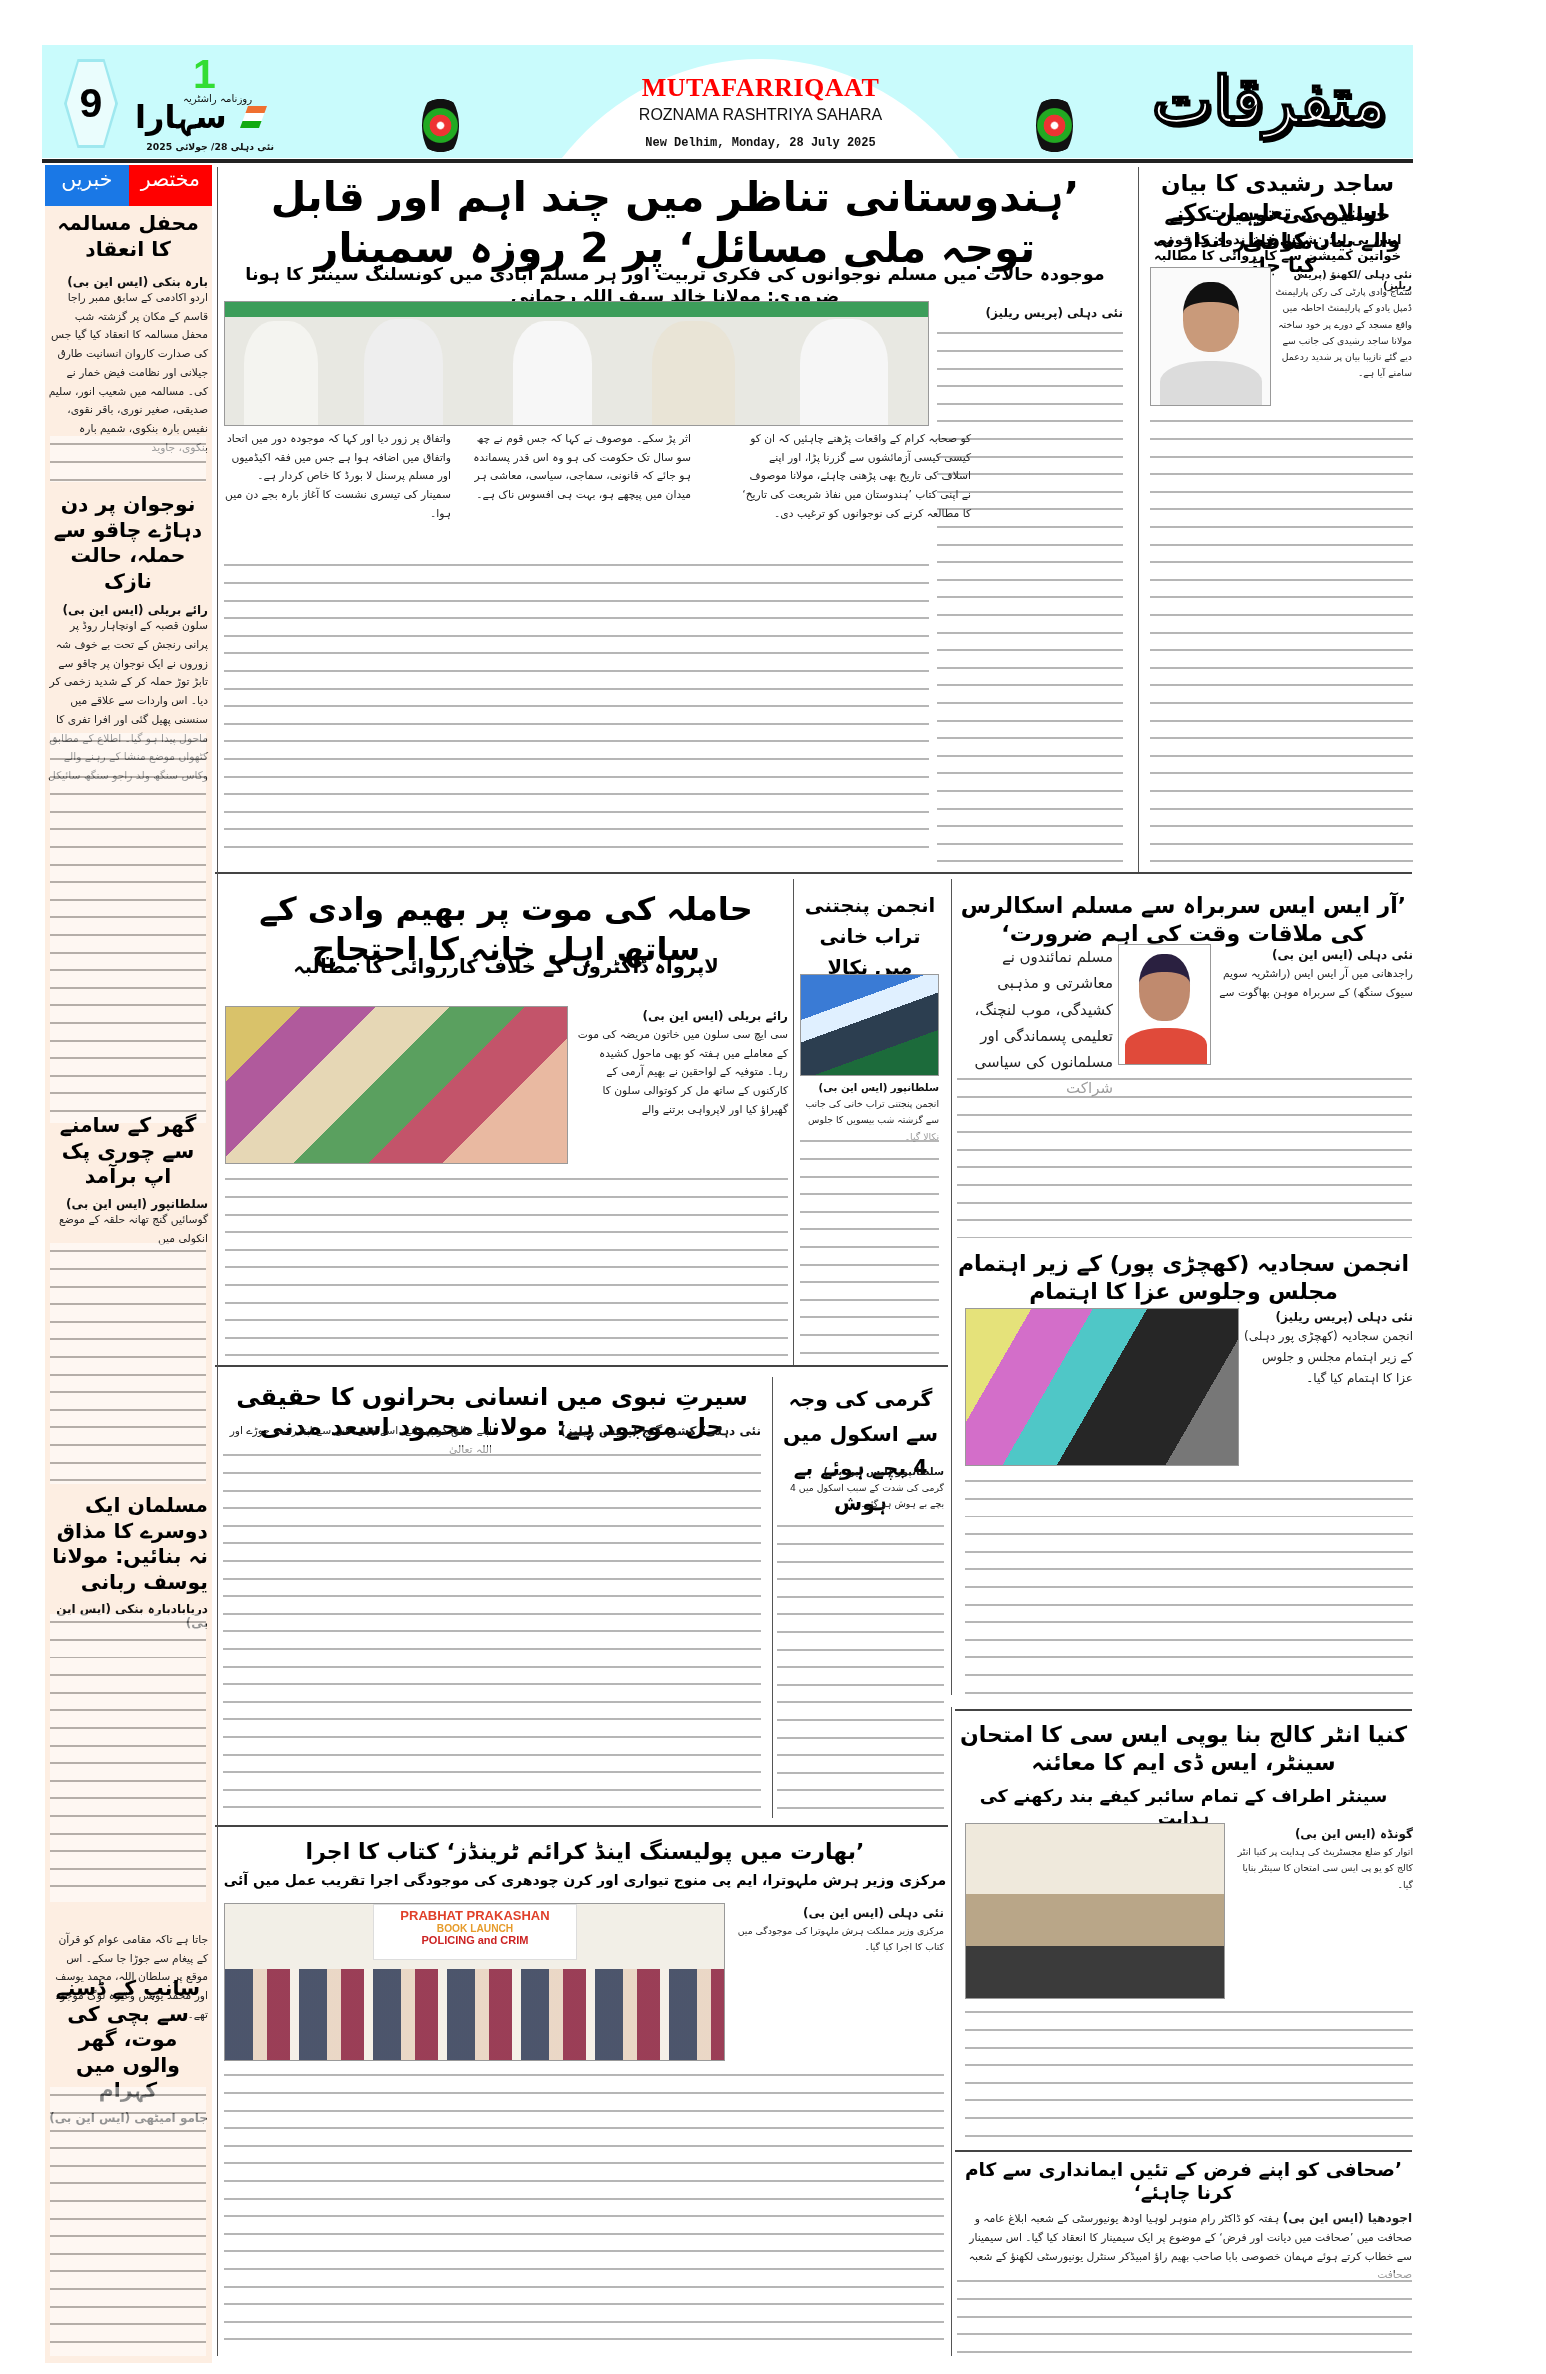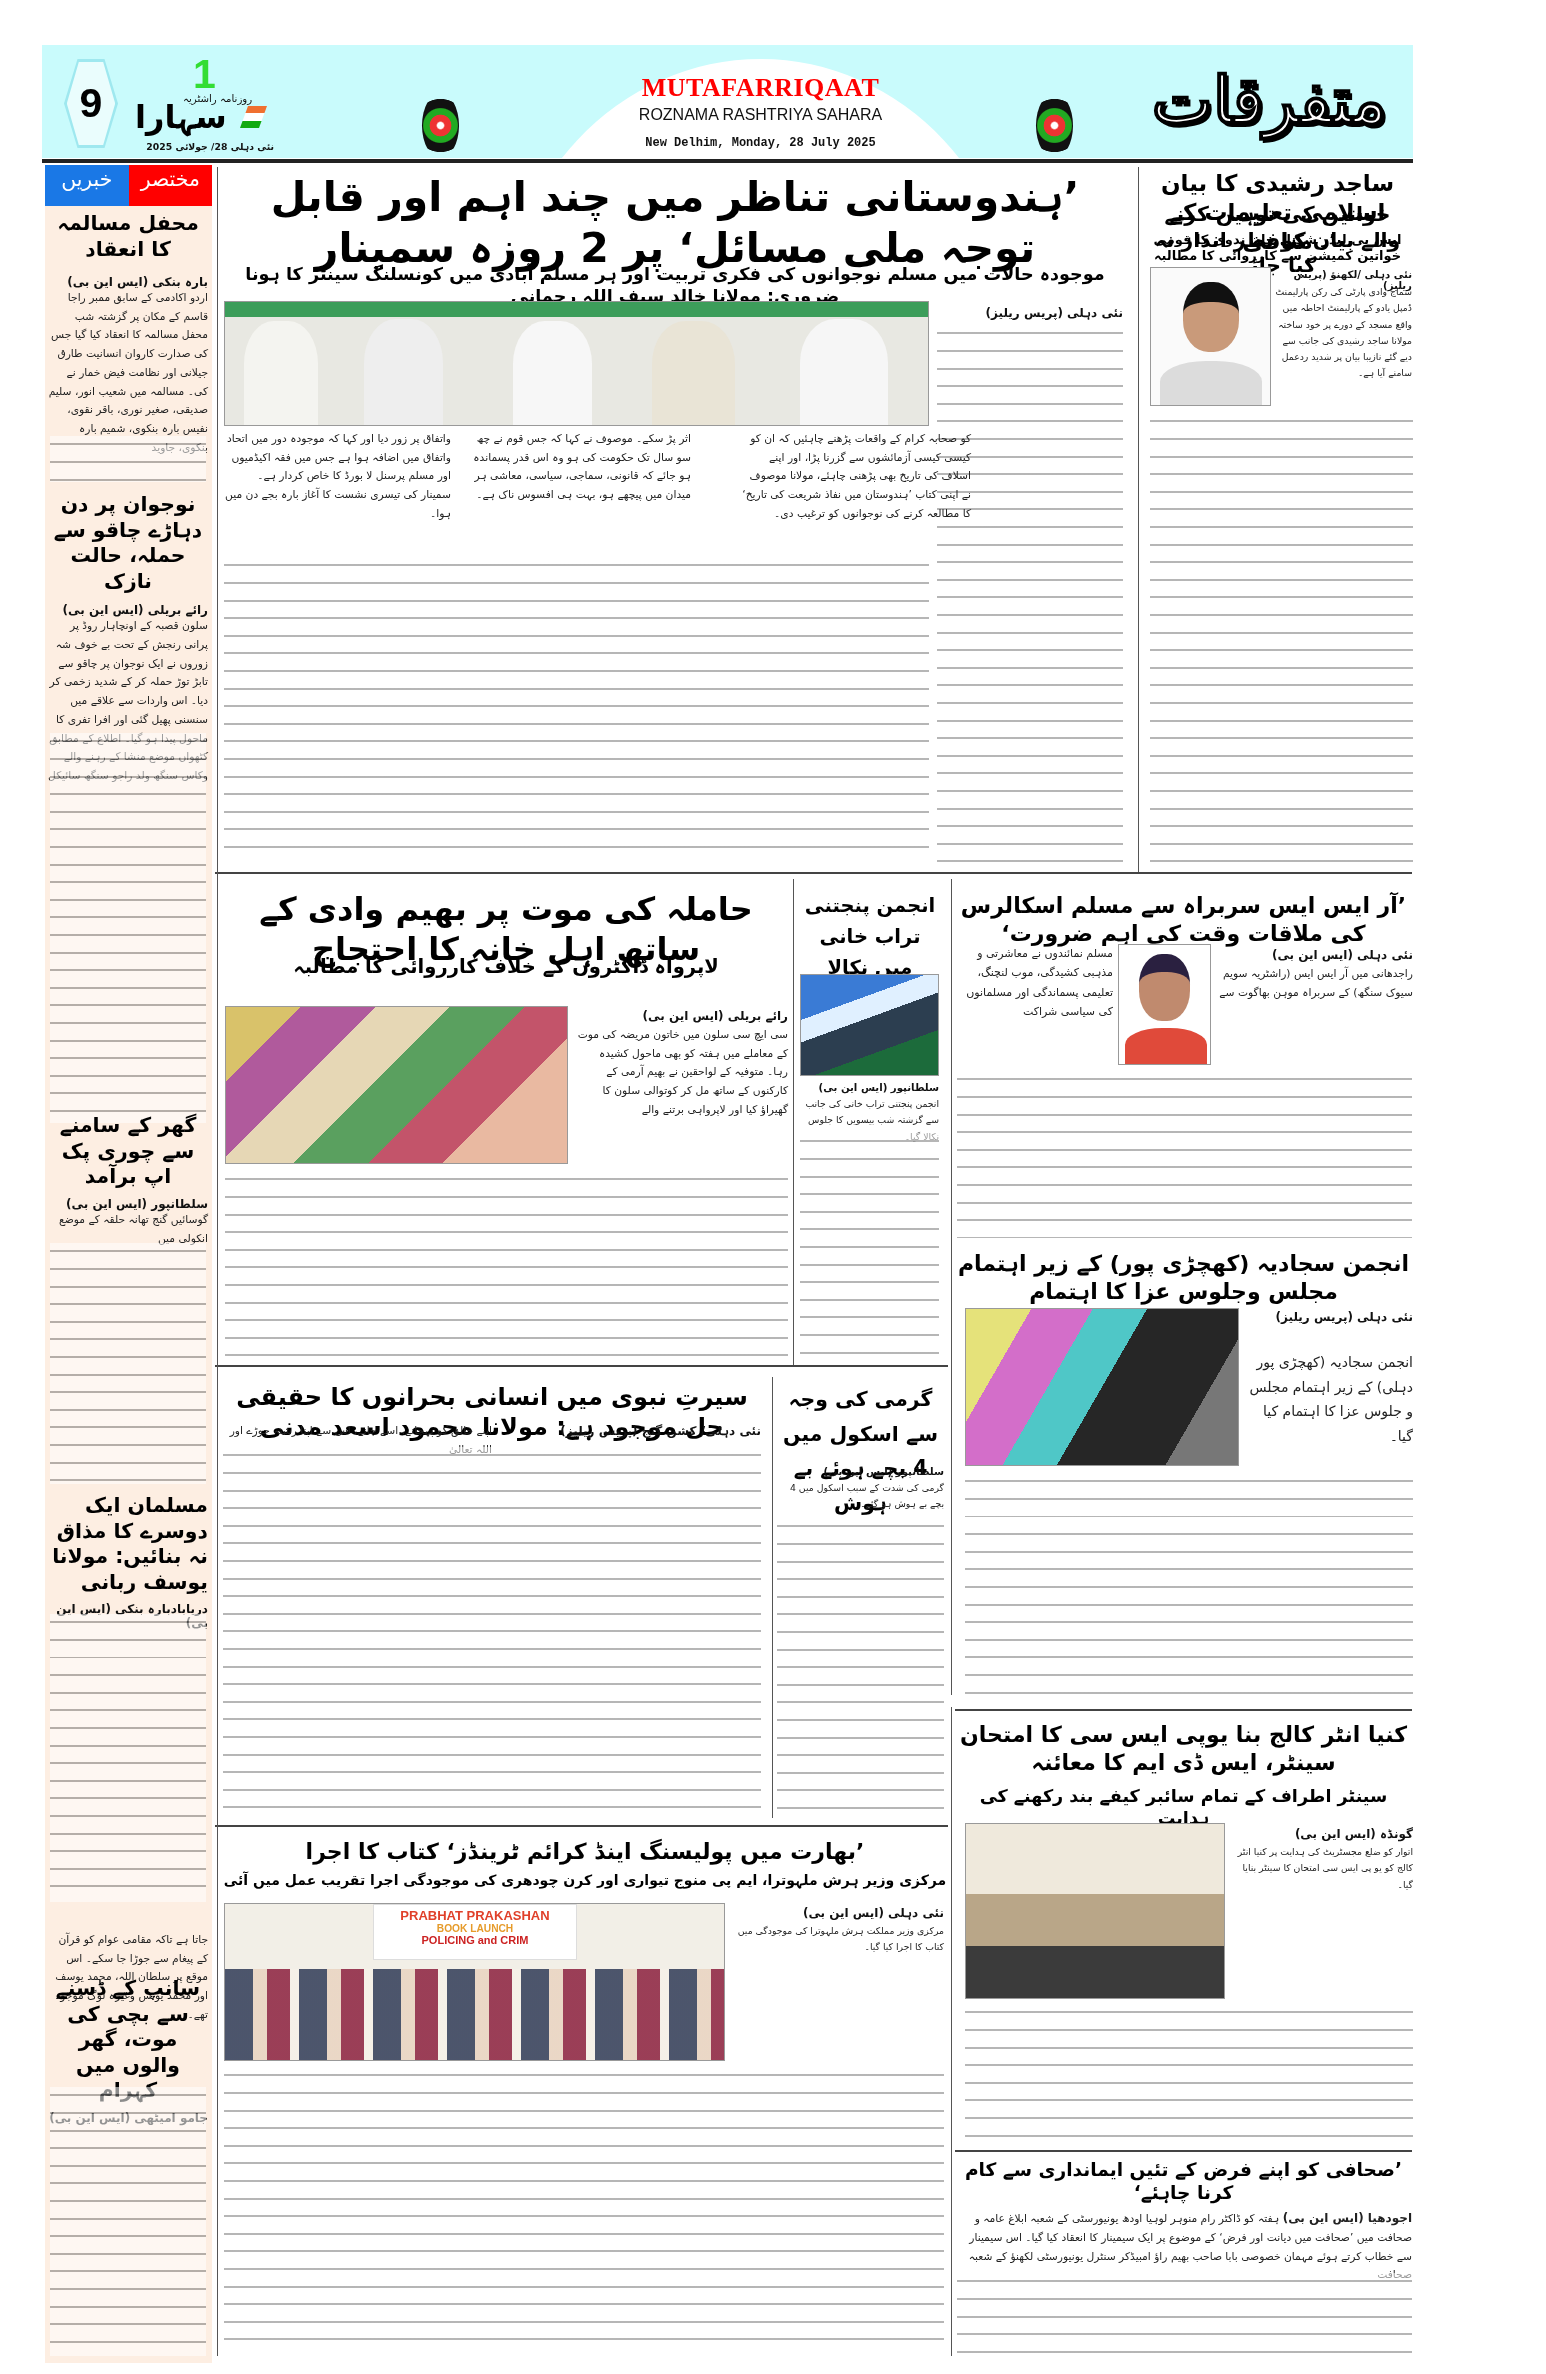--- a/index.html
+++ b/index.html
@@ -153,27 +153,27 @@
 <div class="txtlines" style="left:800px;top:1133px;width:139px;height:223px;"></div>
 
 <div class="vline" style="left:951px;top:879px;height:816px;"></div>
 <div class="abs urdu hl" style="left:955px;top:892px;width:457px;font-size:22px;text-align:center;">’آر ایس ایس سربراہ سے مسلم اسکالرس کی ملاقات وقت کی اہم ضرورت‘</div>
 <div class="abs urdu dl" style="left:1215px;top:948px;width:198px;">نئی دہلی (ایس این بی)</div>
 <div class="abs urdu body-txt" style="left:1215px;top:965px;width:198px;">راجدھانی میں آر ایس ایس (راشٹریہ سویم سیوک سنگھ) کے سربراہ موہن بھاگوت سے</div>
 <div class="photo" style="left:1118px;top:944px;width:93px;height:121px;background:#fff;">
   <div class="abs" style="left:20.4px;top:9.3px;width:51px;height:67px;border-radius:45%;background:#c08a6e;border-top:18.6px solid #2a2040;"></div>
   <div class="abs" style="left:5.6px;top:83px;width:82px;height:37px;border-radius:45% 45% 0 0;background:#e04a3a;"></div>
 </div>
-<div class="abs urdu body-txt" style="left:957px;top:944px;width:156px;font-size:11px;">مسلم نمائندوں نے معاشرتی و مذہبی کشیدگی، موب لنچنگ، تعلیمی پسماندگی اور مسلمانوں کی سیاسی شراکت</div>
+<div class="abs urdu body-txt" style="left:957px;top:944px;width:156px;font-size:15px;">مسلم نمائندوں نے معاشرتی و مذہبی کشیدگی، موب لنچنگ، تعلیمی پسماندگی اور مسلمانوں کی سیاسی شراکت</div>
 <div class="txtlines" style="left:957px;top:1071px;width:455px;height:167px;"></div>
 
 <div class="abs urdu hl" style="left:955px;top:1250px;width:457px;font-size:22px;text-align:center;">انجمن سجادیہ (کھچڑی پور) کے زیر اہتمام مجلس وجلوس عزا کا اہتمام</div>
 <div class="photo" style="left:965px;top:1308px;width:274px;height:158px;background:linear-gradient(120deg,#e5e27a 0 18%,#d36ec9 18% 35%,#4fc7c7 35% 50%,#262626 50% 80%,#777 80% 100%);"></div>
 <div class="abs urdu dl" style="left:1243px;top:1310px;width:170px;">نئی دہلی (پریس ریلیز)</div>
-<div class="abs urdu body-txt" style="left:1243px;top:1326px;width:170px;font-size:14px;margin-top:24px;">انجمن سجادیہ (کھچڑی پور دہلی) کے زیر اہتمام مجلس و جلوس عزا کا اہتمام کیا گیا۔</div>
+<div class="abs urdu body-txt" style="left:1243px;top:1326px;width:170px;font-size:12px;">انجمن سجادیہ (کھچڑی پور دہلی) کے زیر اہتمام مجلس و جلوس عزا کا اہتمام کیا گیا۔</div>
 <div class="txtlines" style="left:965px;top:1473px;width:448px;height:223px;"></div>
 
 <div class="hline" style="left:215px;top:1365px;width:733px;"></div>
 
 <div class="abs urdu hl" style="left:223px;top:1382px;width:538px;font-size:24px;text-align:center;">سیرتِ نبوی میں انسانی بحرانوں کا حقیقی حل موجود ہے: مولانا محمود اسعد مدنی</div>
 <div class="abs urdu dl" style="left:501px;top:1424px;width:260px;">نئی دہلی/ کشن گنج (پریس ریلیز)</div>
 <div class="abs urdu body-txt" style="left:223px;top:1422px;width:269px;">اپنے خالق کو پہچانے، اسے جانے، اس سے اپنا رشتہ جوڑے اور اللہ تعالیٰ</div>
 <div class="txtlines" style="left:223px;top:1447px;width:538px;height:371px;"></div>
 
 <div class="vline" style="left:772px;top:1377px;height:441px;"></div>

